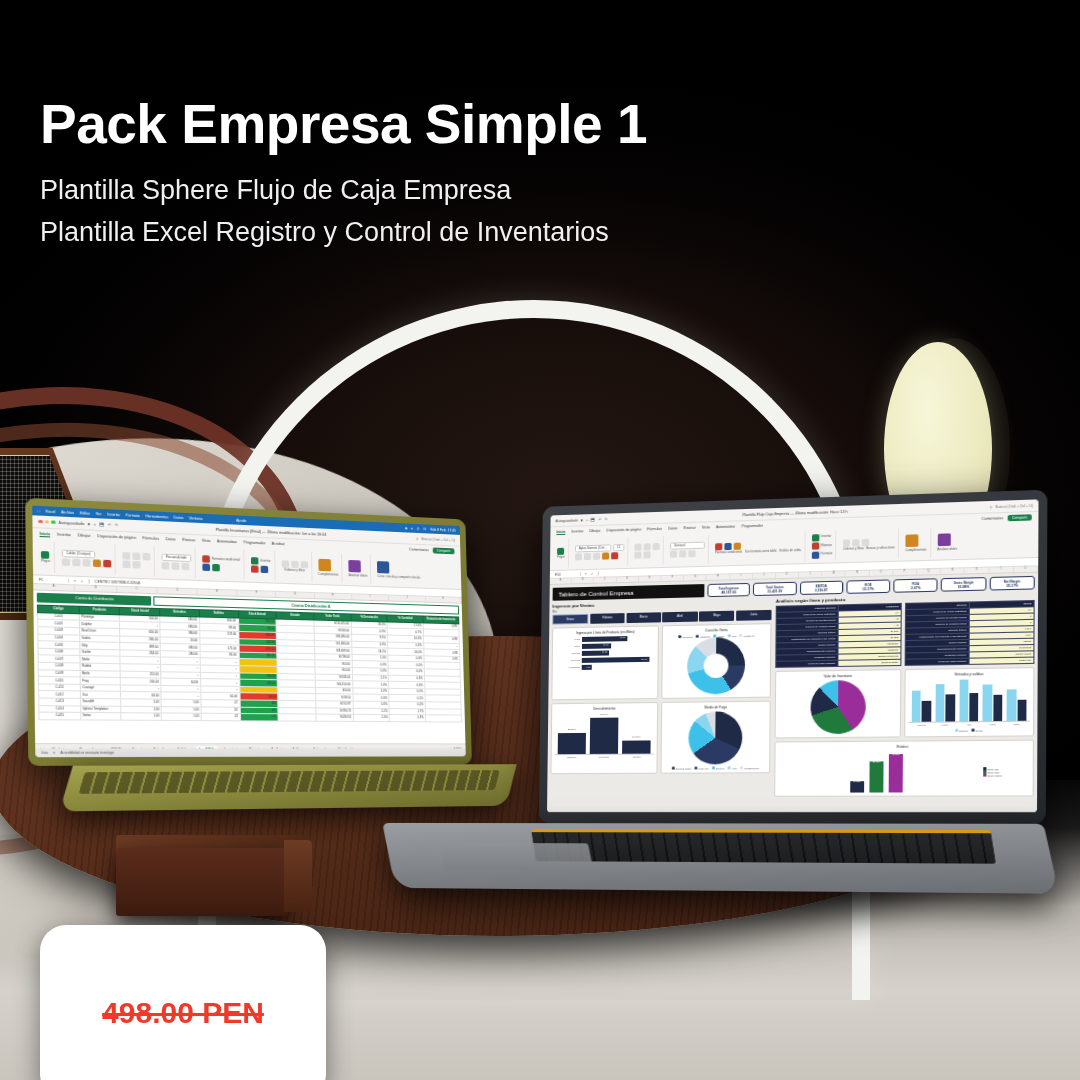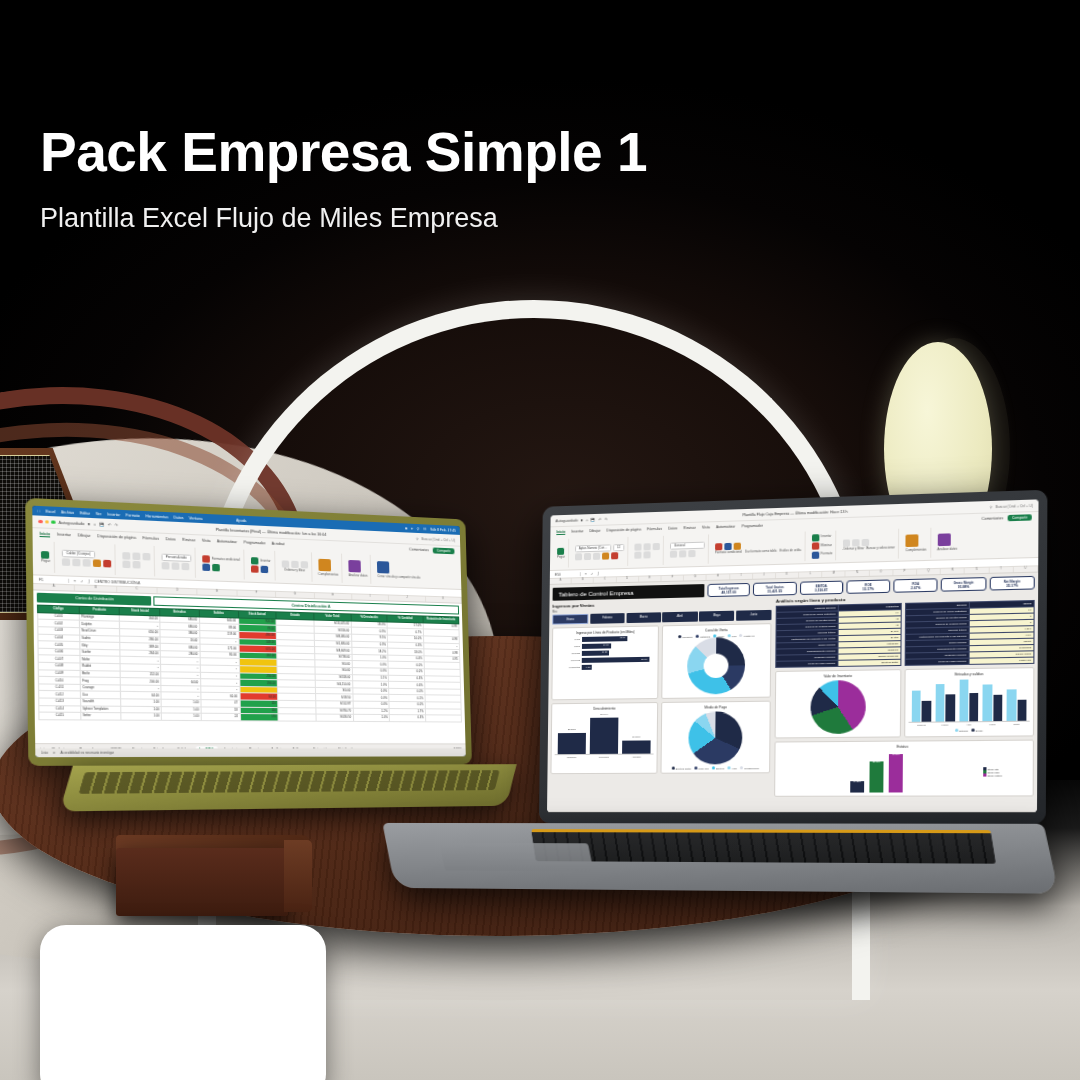--- a/index.html
+++ b/index.html
@@ -305,21 +305,21 @@
   table.mini td { border: 0.4px solid #3c4668; padding: 1px 2px; }
   table.mini td.lab { background: #1b2340; color: #fff; text-align: right; }
   table.mini td.val { background: #f7f4cf; color: #222; text-align: right; }
 
   .statbars { display: flex; align-items: flex-end; justify-content: center; gap: 5px; height: 40px; }
   .sb { width: 13px; position: relative; }
   .sb span { position: absolute; top: -0.5px; left: 0; right: 0; text-align: center;
              font-size: 2.2px; color: #fff; }
 
   
-  #headline { position: absolute; left: 40px; top: 124px; width: 830px; z-index: 40; }
+  #headline { position: absolute; left: 40px; top: 96px; width: 830px; z-index: 40; }
   #headline h1 { color: #fff; font-size: 55px; font-weight: bold; letter-spacing: -0.5px;
                  line-height: 1.05; margin-bottom: 16px; }
   #headline .sub { color: #f0f0f0; font-size: 27px; line-height: 1.55; font-weight: normal; }
 
   #price-card {
     position: absolute; left: 40px; top: 925px; width: 286px; height: 175px;
     background: #fff; border-radius: 26px; z-index: 40;
     display: flex; flex-direction: column; align-items: center; justify-content: center; gap: 6px;
     box-shadow: 0 6px 26px rgba(0,0,0,.45);
   }
@@ -1260,17 +1260,19 @@
     <div class="trackpad"></div>
   </div>
 </div>
 
 <div class="block-top"></div>
 <div class="block-face"></div>
 <div class="block-side"></div>
 
 <div id="headline">
   <h1>Pack Empresa Simple 1</h1>
-  <div class="sub">Plantilla Excel Flujo de Miles Empresa</div>
+  <div class="sub">Plantilla Sphere Flujo de Caja Empresa</div>
+  <div class="sub">Plantilla Excel Registro y Control de Inventarios</div>
 </div>
 
 <div id="price-card">
+  <div class="old">498.00 PEN</div>
 </div>
 
 </body></html>

